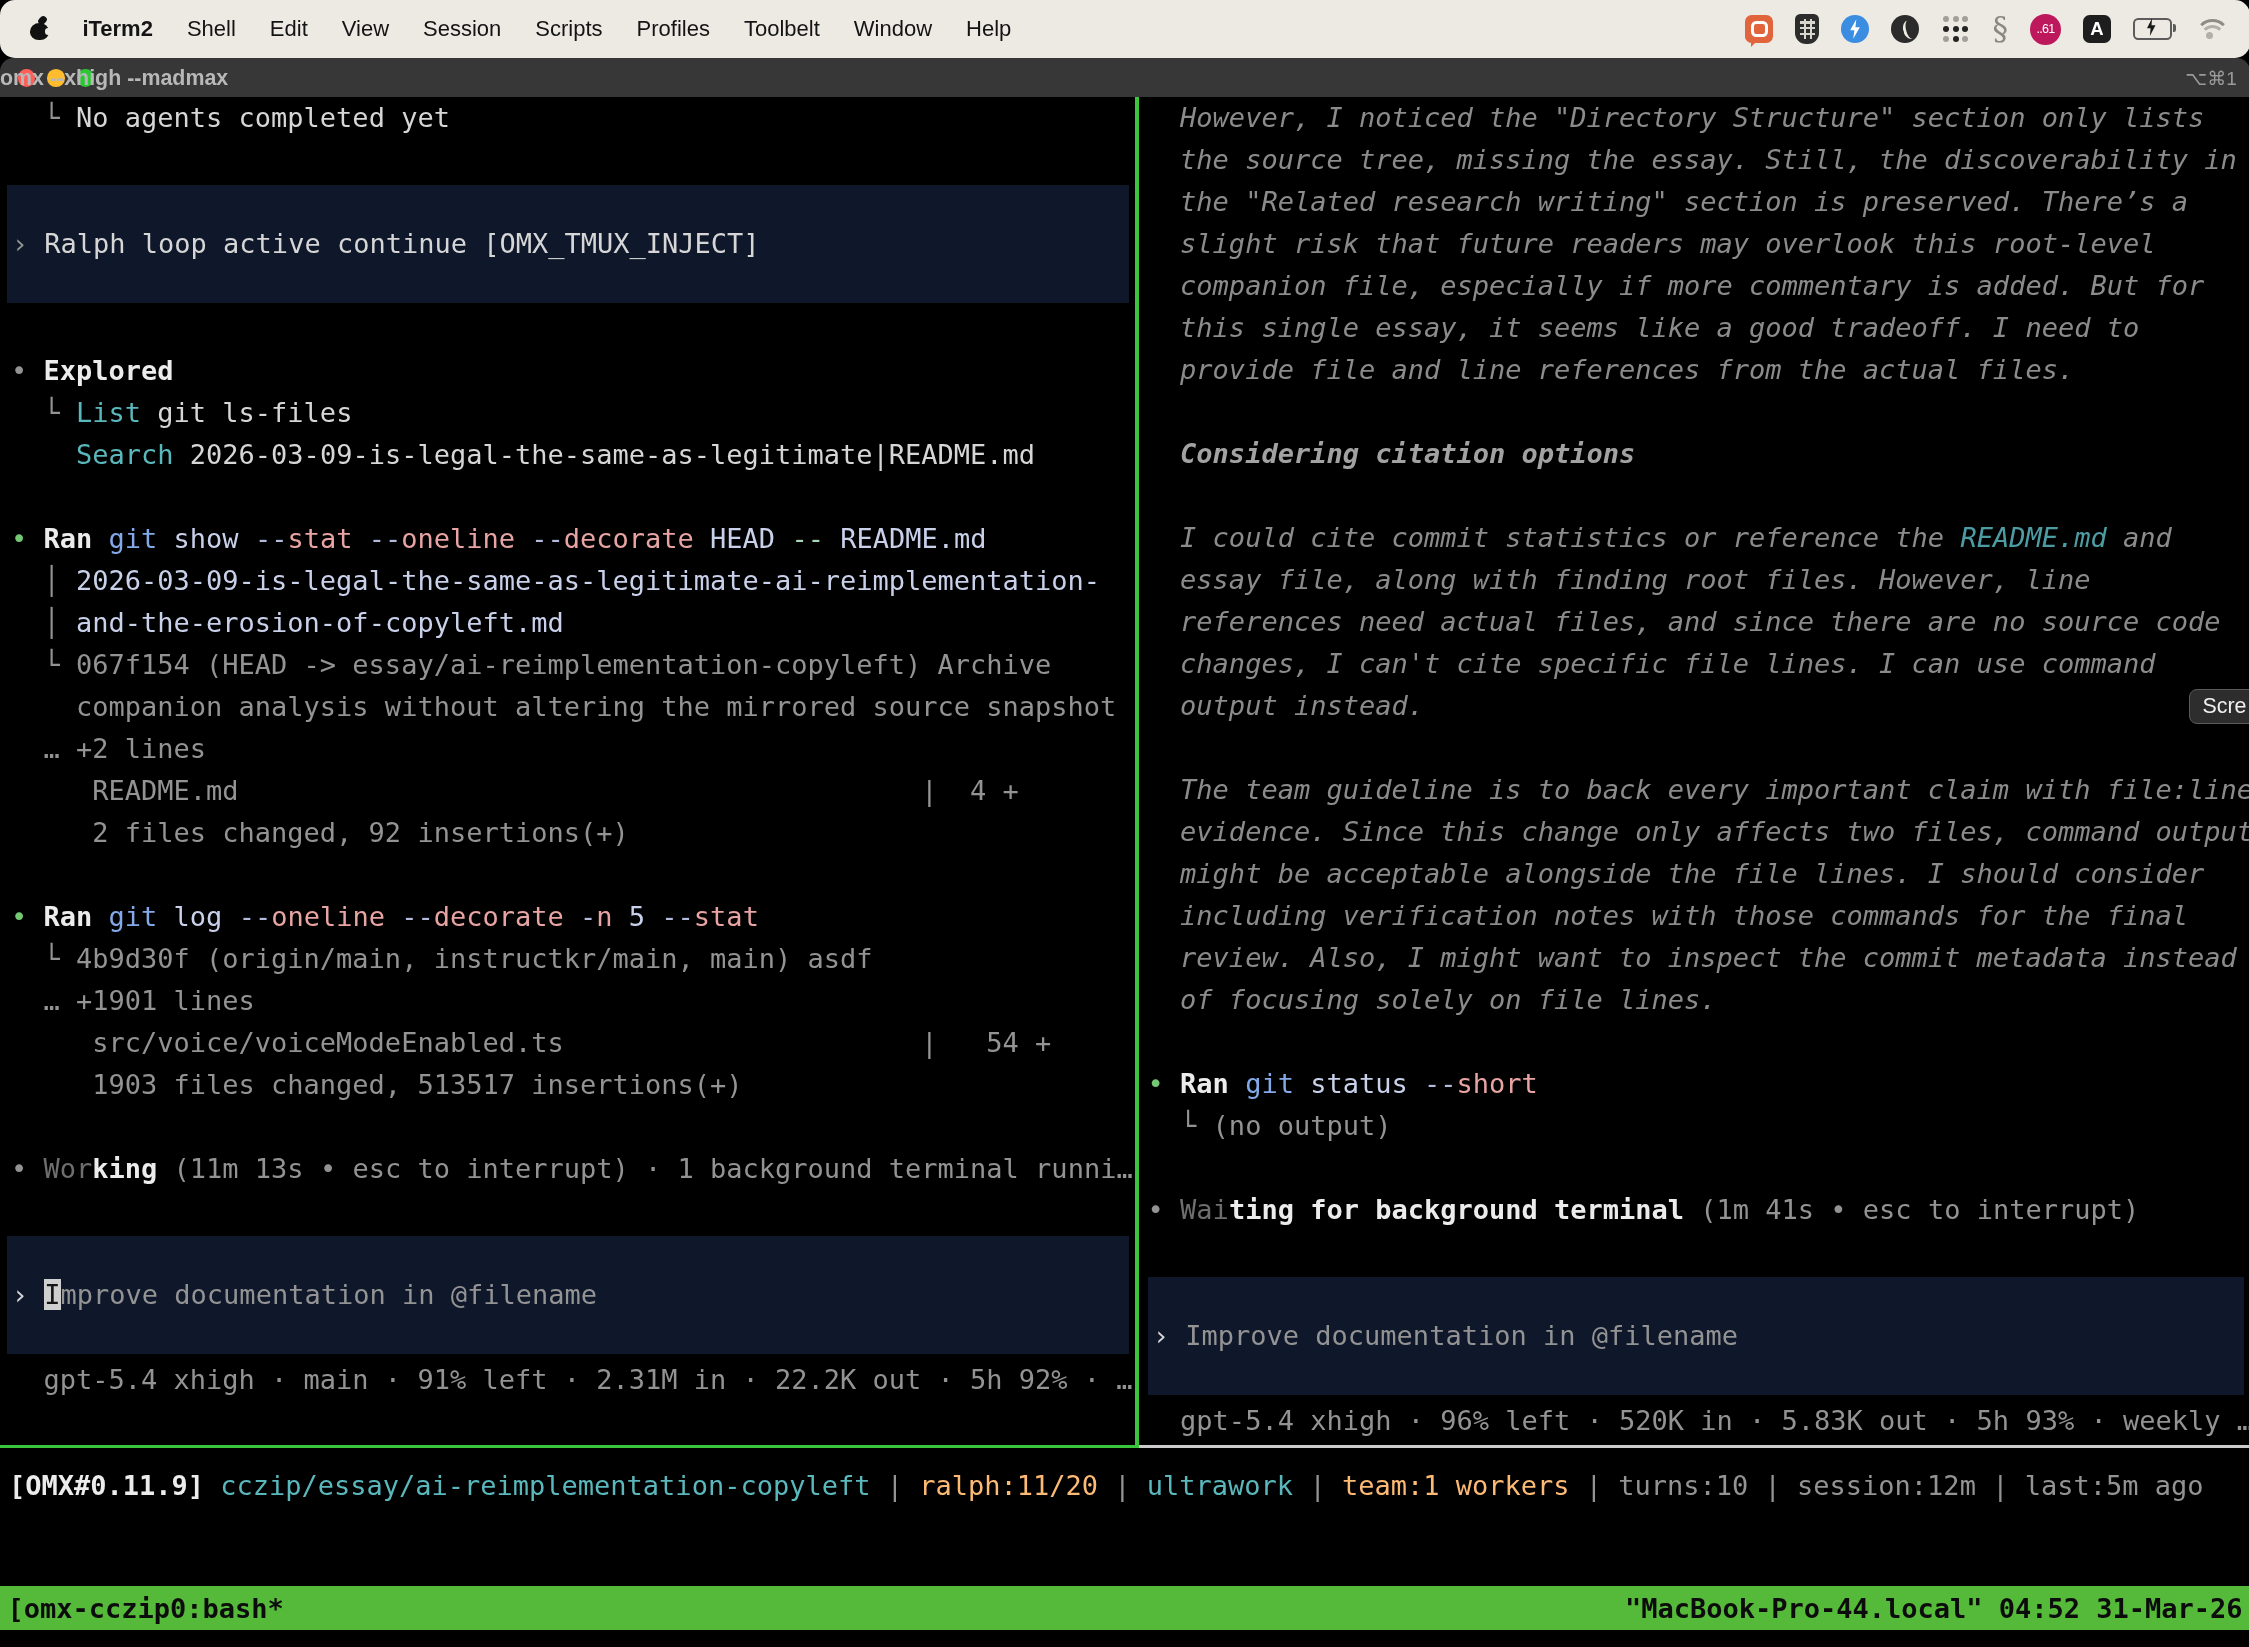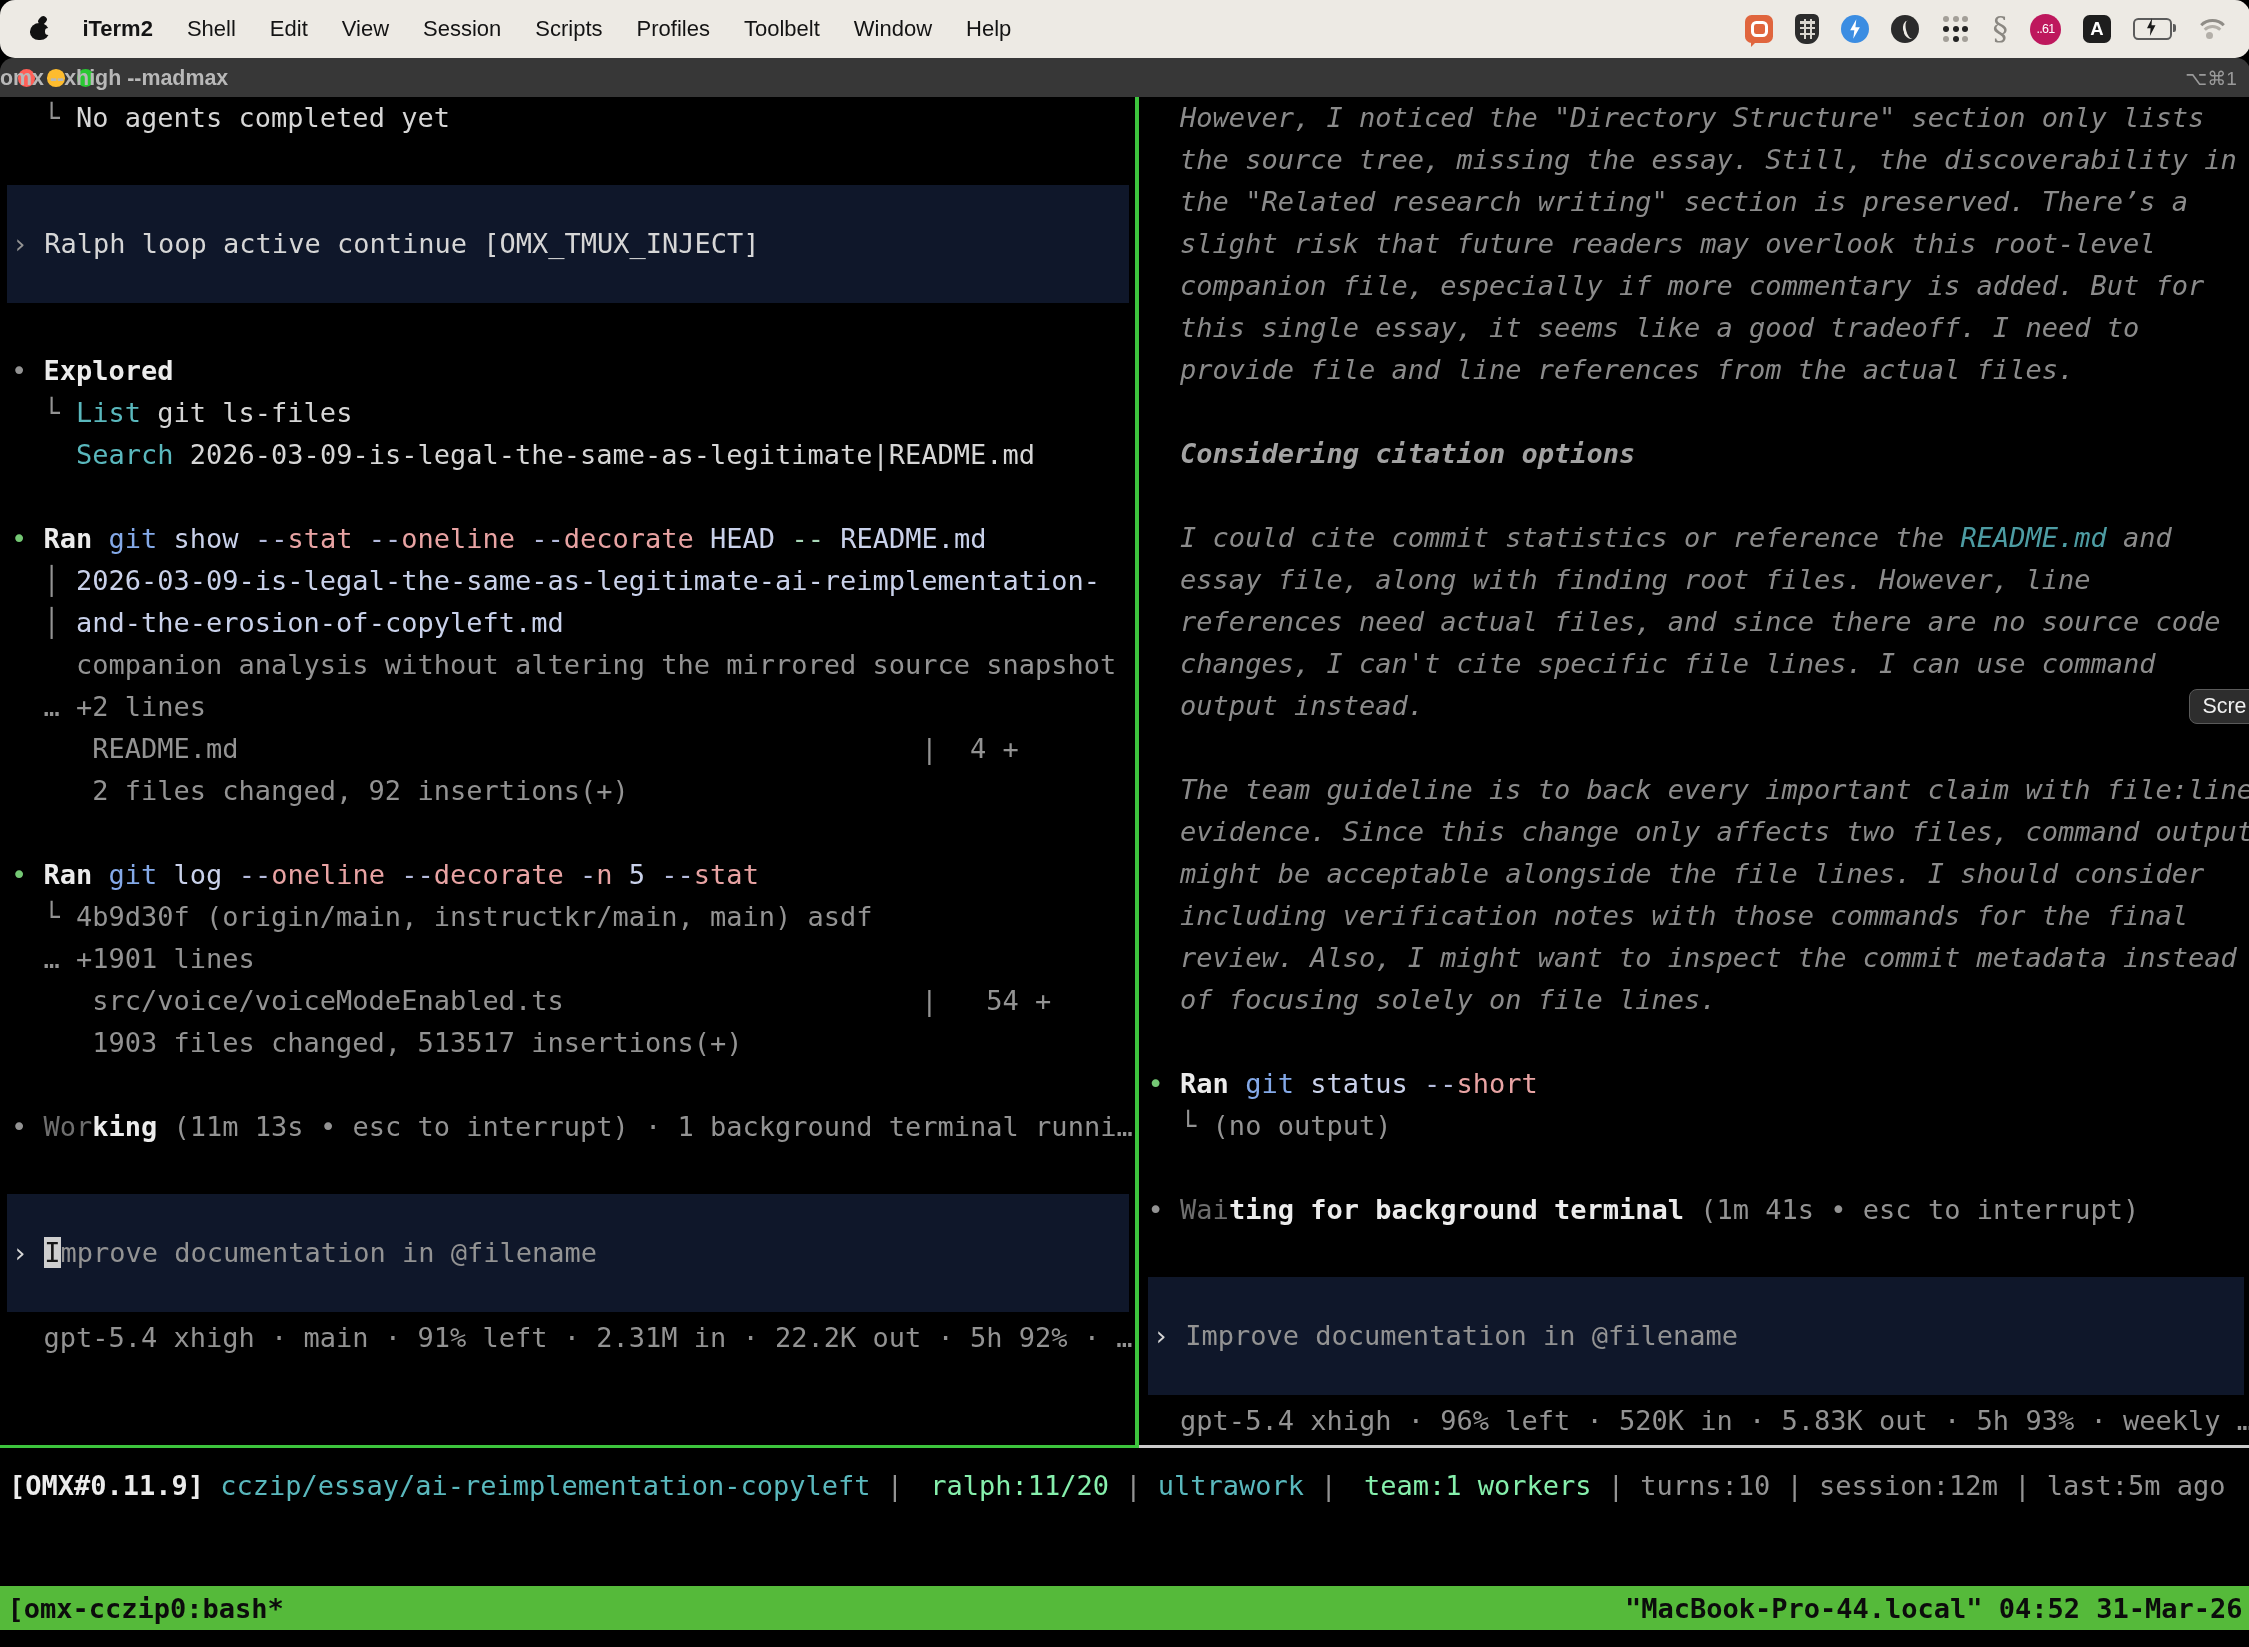--- a/index.html
+++ b/index.html
@@ -83,21 +83,21 @@
   .w{color:#d6d6d6;}
   .g{color:#939393;}
   .dg{color:#6e6e6e;}
   .cy{color:#5ab8bd;}
   .bl{color:#84a9e8;}
   .lv{color:#c9d1ea;}
   .pk{color:#e8a3a3;}
   .fd{color:#b4badc;}
   .mint{color:#a9d8b8;}
   .gb{color:#74c874;}
-  .grn{color:#86efac;margin-left:11px;}
+  .grn{color:#fdba74;}
   .gi{color:#8b8b8b;font-style:italic;}
   .gbi{color:#a2a2a2;font-style:italic;font-weight:bold;}
   .cyi{color:#4d9ca3;font-style:italic;}
   .cur{background:#cfcfcf;color:#151515;}
 
   
   #h-border-left{position:absolute;left:0;top:1445px;width:1139px;height:3px;background:#3dc43d;}
   #h-border-right{position:absolute;left:1139px;top:1445px;width:1111px;height:3px;background:#cbcbcb;}
   #omx-line{position:absolute;left:8.9px;top:1465px;height:42px;line-height:42px;white-space:pre;
     font-family:"DejaVu Sans Mono",monospace;font-size:27px;}
@@ -177,20 +177,21 @@
         <div class="boxline"><span class="g">› </span><span class="w">Ralph loop active continue [OMX_TMUX_INJECT]</span></div>
       </div>
       <div class="t-line"></div>
       <div class="t-line"><span class="g">• </span><span class="b">Explored</span></div>
       <div class="t-line"><span class="g">  └ </span><span class="cy">List</span><span class="w"> git ls-files</span></div>
       <div class="t-line"><span class="g">    </span><span class="cy">Search</span><span class="w"> 2026-03-09-is-legal-the-same-as-legitimate|README.md</span></div>
       <div class="t-line"></div>
       <div class="t-line"><span class="gb">• </span><span class="b">Ran</span><span class="lv"> </span><span class="bl">git</span><span class="lv"> show </span><span class="fd">--</span><span class="pk">stat</span><span class="lv"> </span><span class="fd">--</span><span class="pk">oneline</span><span class="lv"> </span><span class="fd">--</span><span class="pk">decorate</span><span class="lv"> HEAD </span><span class="mint">--</span><span class="lv"> README.md</span></div>
       <div class="t-line"><span class="g">  │ </span><span class="lv">2026-03-09-is-legal-the-same-as-legitimate-ai-reimplementation-</span></div>
       <div class="t-line"><span class="g">  │ </span><span class="lv">and-the-erosion-of-copyleft.md</span></div>
+      <div class="t-line"><span class="g">  └ 067f154 (HEAD -&gt; essay/ai-reimplementation-copyleft) Archive</span></div>
       <div class="t-line"><span class="g">    companion analysis without altering the mirrored source snapshot</span></div>
       <div class="t-line"><span class="g">  … +2 lines</span></div>
       <div class="t-line"><span class="g">     README.md                                          |  4 +</span></div>
       <div class="t-line"><span class="g">     2 files changed, 92 insertions(+)</span></div>
       <div class="t-line"></div>
       <div class="t-line"><span class="gb">• </span><span class="b">Ran</span><span class="lv"> </span><span class="bl">git</span><span class="lv"> log </span><span class="fd">--</span><span class="pk">oneline</span><span class="lv"> </span><span class="fd">--</span><span class="pk">decorate</span><span class="lv"> </span><span class="fd">-</span><span class="pk">n</span><span class="lv"> 5 </span><span class="fd">--</span><span class="pk">stat</span></div>
       <div class="t-line"><span class="g">  └ 4b9d30f (origin/main, instructkr/main, main) asdf</span></div>
       <div class="t-line"><span class="g">  … +1901 lines</span></div>
       <div class="t-line"><span class="g">     src/voice/voiceModeEnabled.ts                      |   54 +</span></div>
       <div class="t-line"><span class="g">     1903 files changed, 513517 insertions(+)</span></div>

